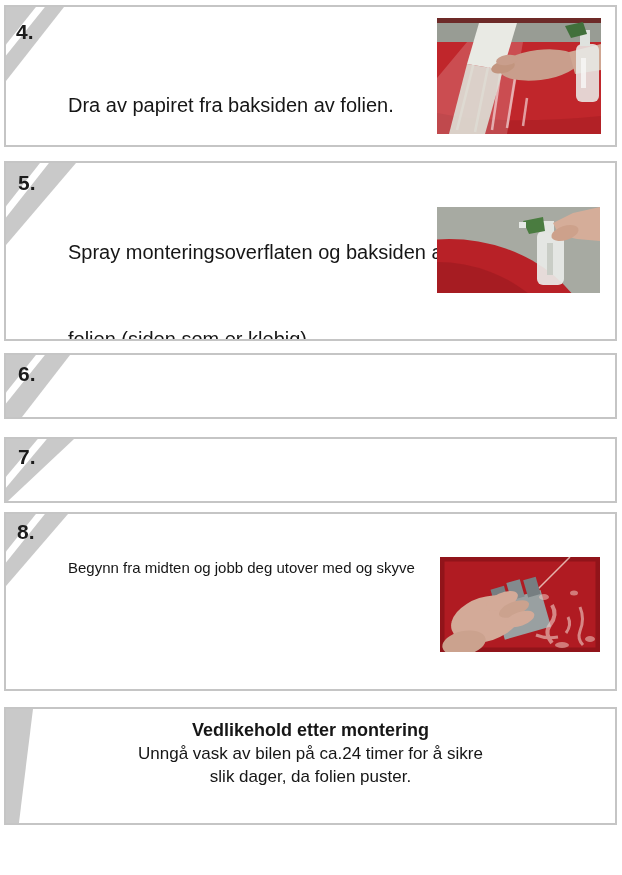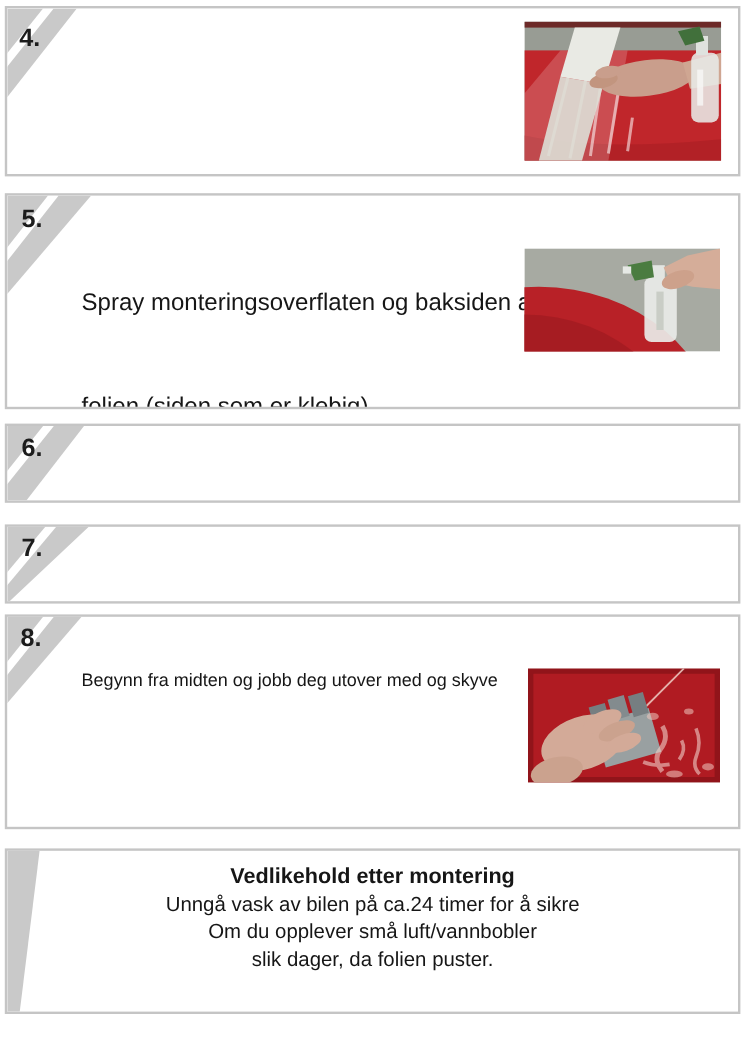--- a/index.html
+++ b/index.html
@@ -46,20 +46,25 @@
 </style>
 </head>
 <body>
 
 <section class="box" style="top:5px;height:142px">
   <svg class="corner" width="80" height="90" viewBox="0 0 80 90">
     <polygon points="0,0 58,0 0,74" fill="#c9c9c9"></polygon>
     <line x1="36" y1="-2" x2="-4" y2="48" stroke="#ffffff" stroke-width="7"></line>
   </svg>
   <div class="num" style="left:10px;top:14px">4.</div>
+  <div class="txt" style="left:62px;top:26px">
+    <div class="line"><b></b><span>Dra av papiret fra baksiden av folien.</span></div>
+    
+    
+  </div>
   <svg class="photo" style="left:431px;top:11px" width="164" height="116" viewBox="0 0 164 116">
     <rect width="164" height="116" fill="#989c94"></rect>
     <rect width="164" height="5" fill="#6d2a28"></rect>
     <rect y="24" width="164" height="92" fill="#c0262b"></rect>
     <path d="M0,116 L0,95 Q60,108 164,98 L164,116 Z" fill="#a51d22" opacity="0.55"></path>
     <polygon points="30,24 86,24 70,116 0,116 0,60" fill="#ffffff" opacity="0.18"></polygon>
     <g stroke="#ffffff" stroke-width="2.5" opacity="0.55" fill="none">
       <path d="M38,40 L20,112"></path>
         <path d="M52,44 L38,114"></path>
         <path d="M64,50 L55,112"></path>
@@ -173,23 +178,22 @@
     </g>
     <g fill="#eec9c0" opacity="0.55">
       <ellipse cx="104" cy="40" rx="5" ry="3"></ellipse>
       <ellipse cx="122" cy="88" rx="7" ry="3"></ellipse>
       <ellipse cx="150" cy="82" rx="5" ry="3"></ellipse>
       <ellipse cx="134" cy="36" rx="4" ry="2.5"></ellipse>
     </g>
   </svg>
 </section>
 
-<section class="box" style="top:707px;height:138px">
+<section class="box" style="top:707px;height:118px">
   <svg class="corner" width="30" height="154" viewBox="0 0 30 154">
     <polygon points="0,0 27,0 8,154 0,154" fill="#c9c9c9"></polygon>
   </svg>
   <div class="maint-inner">
     <div class="maint-title">Vedlikehold etter montering</div>
     <div class="maint-line">Unngå vask av bilen på ca.24 timer for å sikre</div>
-    <div class="maint-line">Om du opplever små luft/vannbobler</div>
     <div class="maint-line">slik dager, da folien puster.</div>
   </div>
 </section>
 
 </body></html>

